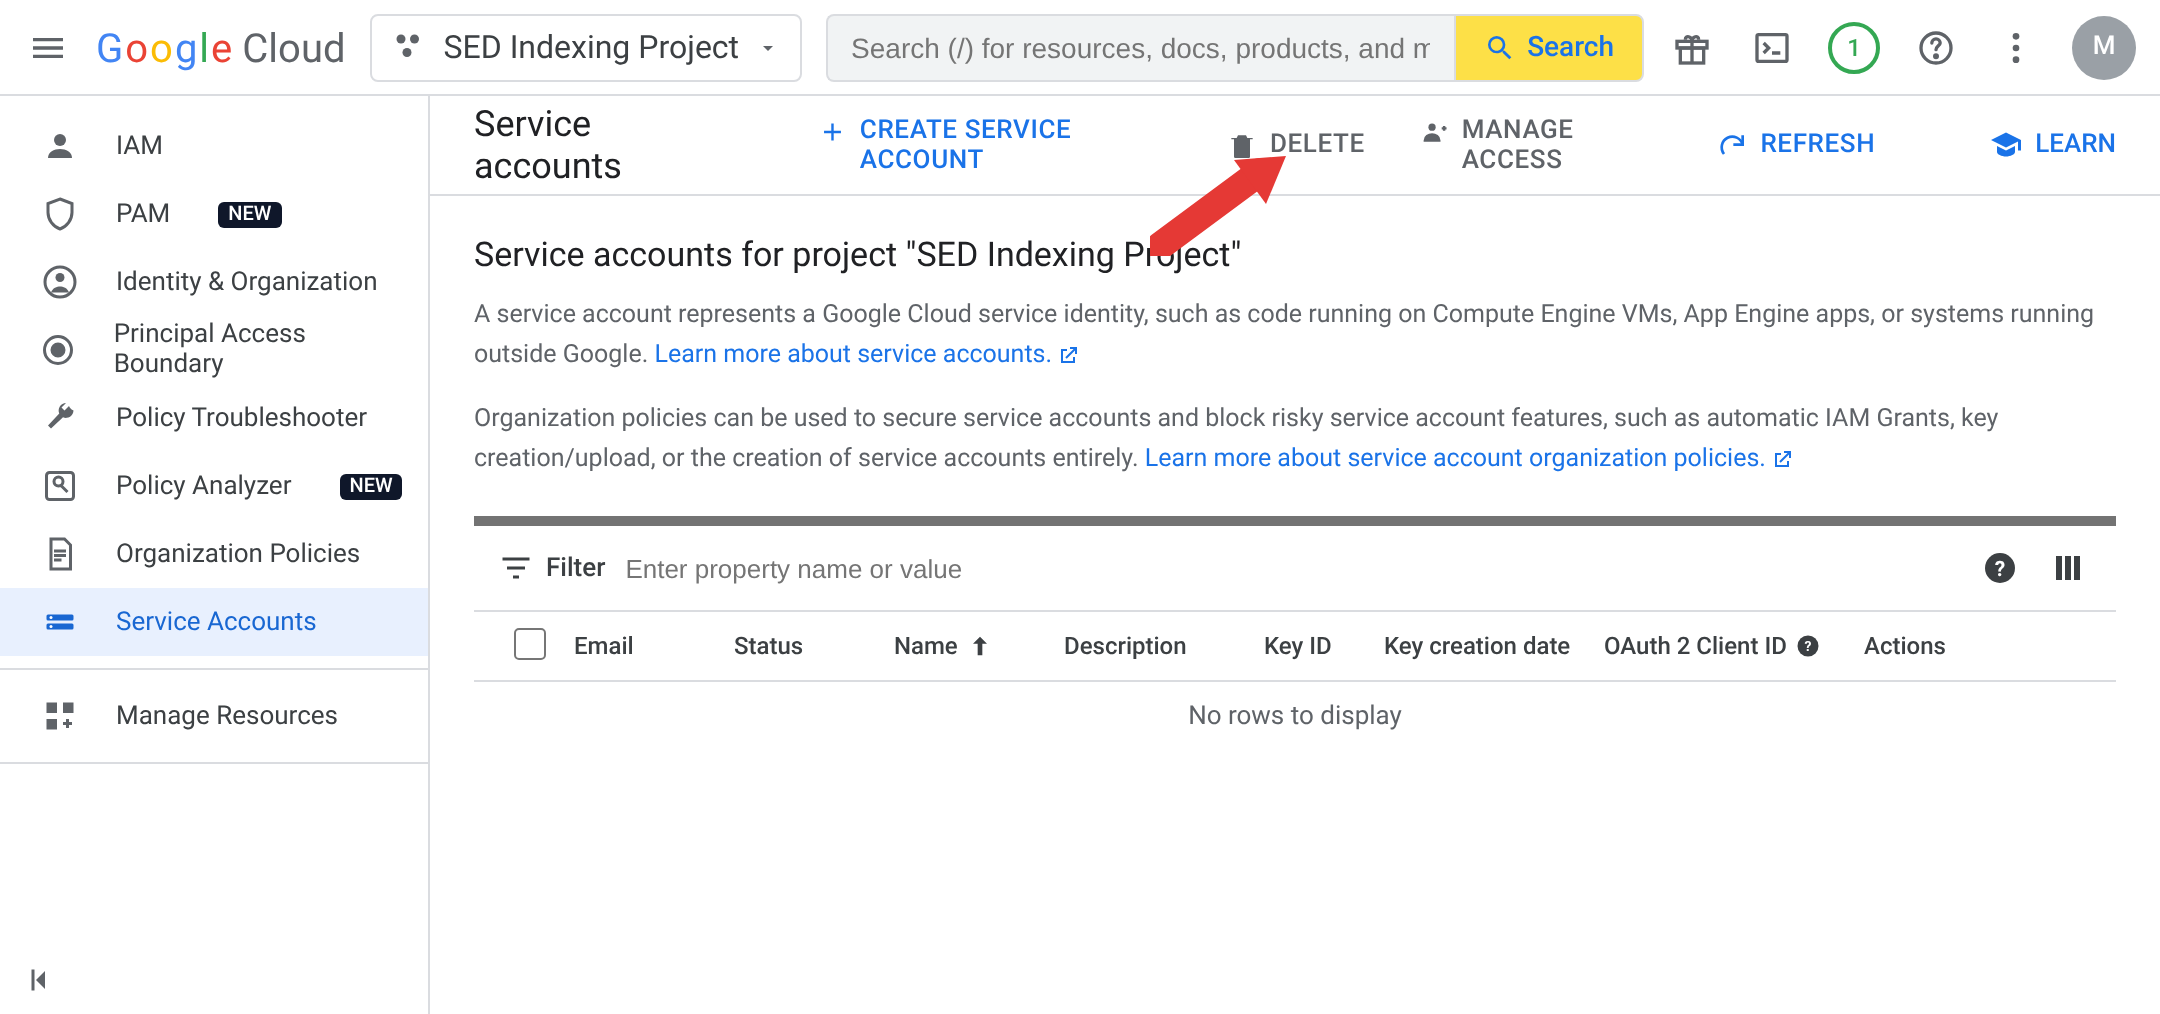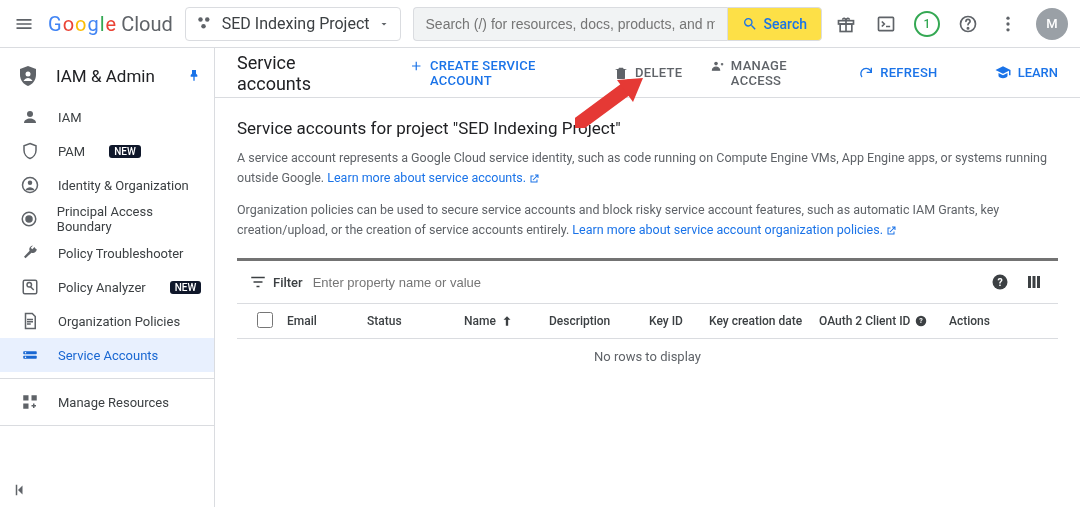--- a/index.html
+++ b/index.html
@@ -35,28 +35,28 @@
   .tb-btn { display:flex; align-items:flex-start; gap:6px; font-size:13px; font-weight:500; cursor:pointer; color:#5f6368; letter-spacing:.3px; }
   .tb-btn.primary { color:#1a73e8; }
   .tb-spacer { flex:1; }
   .learn { color:#1a73e8; display:flex; align-items:center; gap:6px; font-size:13px; font-weight:500; }
   .arrow-annot { position:absolute; left:360px; top:30px; pointer-events:none; }
   .content { padding:20px 22px; }
   .content h2 { font-size:17px; font-weight:400; color:#202124; margin-bottom:10px; }
   .desc { font-size:12.5px; color:#5f6368; line-height:1.6; margin-bottom:12px; }
   .desc a { color:#1a73e8; text-decoration:none; }
   .ext-icon { display:inline-block; vertical-align:middle; margin-left:2px; }
-  .table-wrap { margin-top:18px; border-top:3px solid #737373; }
+  .table-wrap { margin-top:18px; border-top:5px solid #737373; }
   .filter-bar { display:flex; align-items:center; height:42px; padding:0 12px; gap:10px; }
   .filter-label { font-size:13px; font-weight:500; color:#3c4043; display:flex; align-items:center; gap:6px; }
   .filter-input { border:none; outline:none; font-size:13px; color:#5f6368; background:transparent; flex:1; }
   .table-head { display:flex; align-items:center; border-top:1px solid #dadce0; border-bottom:1px solid #dadce0; height:36px; padding:0 12px; font-size:12px; font-weight:500; color:#3c4043; }
   .th { padding:0 8px; }
   .cb { width:30px; }
-  .c-email{width:80px}.c-status{width:80px}.c-name{width:85px; display:flex; align-items:center; gap:4px;margin-left:17px;}.c-desc{width:100px}.c-keyid{width:60px}.c-kcd{width:110px}.c-oauth{width:130px; display:flex; align-items:center; gap:4px;}.c-actions{width:70px}
+  .c-email{width:80px}.c-status{width:80px}.c-name{width:85px; display:flex; align-items:center; gap:4px;}.c-desc{width:100px}.c-keyid{width:60px}.c-kcd{width:110px}.c-oauth{width:130px; display:flex; align-items:center; gap:4px;}.c-actions{width:70px}
   .no-rows { padding:10px 16px; font-size:13px; color:#5f6368;text-align:center; }
   input[type=checkbox]{ width:16px; height:16px; }
   svg { display:block; }
 </style>
 </head>
 <body>
 
 <div class="header">
   <div class="hamburger">
     <svg width="20" height="20" viewBox="0 0 24 24" fill="#5f6368">
@@ -124,33 +124,20 @@
         </svg>
       </div>
     <div class="avatar">
         <span>M</span>
       </div>
   </div>
 </div>
 
 <div class="body">
   <div class="sidebar">
-    <div class="sb-header">
-      <svg width="24" height="24" viewBox="0 0 24 24" fill="#5f6368">
-          <path d="M12 2l8 3v6c0 5-3.5 9.5-8 11-4.5-1.5-8-6-8-11V5l8-3z"></path>
-          <circle cx="12" cy="10" r="2.5" fill="#fff"></circle>
-          <path d="M7.5 17c1-2 3-3 4.5-3s3.5 1 4.5 3" fill="#fff"></path>
-        </svg>
-      <span class="title">IAM &amp; Admin</span>
-      <span class="pin">
-          <svg width="16" height="16" viewBox="0 0 24 24" fill="#1a73e8">
-            <path d="M14 4v5l2 2v1H8v-1l2-2V4h4zm-2 9v6" stroke="#1a73e8" stroke-width="2"></path>
-          </svg>
-        </span>
-    </div>
     <div id="sb-items">
         <div class="sb-item">
           <span class="ic">
             <svg width="18" height="18" viewBox="0 0 24 24" fill="currentColor">
               <circle cx="12" cy="8" r="4"></circle>
               <path d="M4 20c0-4 4-6 8-6s8 2 8 6H4z"></path>
             </svg>
           </span>
           <span>IAM</span>
         </div>

